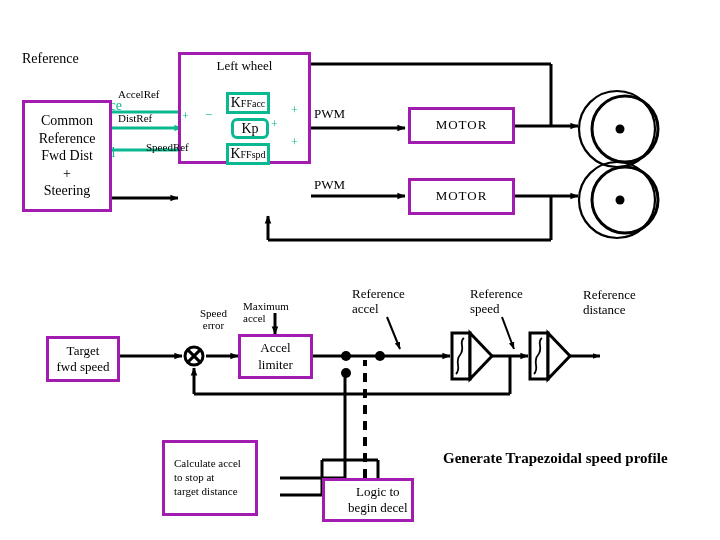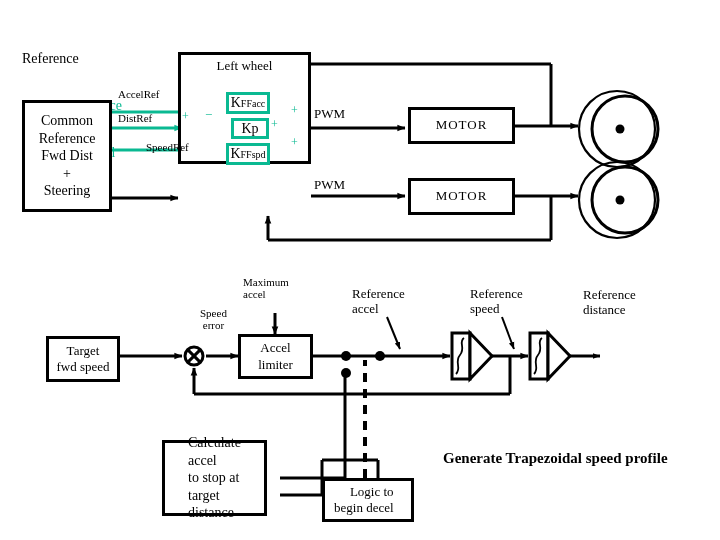--- a/index.html
+++ b/index.html
@@ -1,21 +1,21 @@
 <!DOCTYPE html>
 <html><head>
 <meta charset="utf-8">
 <title>Control Block Diagram</title>
 <style>
   html,body{margin:0;padding:0;background:#ffffff;}
   body{width:720px;height:540px;overflow:hidden;
        font-family:"Liberation Serif","DejaVu Serif",serif;}
   #stage{position:relative;width:720px;height:540px;background:#fff;}
   .txt{position:absolute;white-space:pre;line-height:1.12;color:#000;}
-  .box{position:absolute;background:#fff;border:3px solid #000000;box-sizing:border-box;
+  .box{position:absolute;background:#fff;border:3px solid #a21caf;box-sizing:border-box;
        display:flex;align-items:center;justify-content:center;text-align:center;
        line-height:1.25;}
   .tealbox{position:absolute;background:#fff;border:3px solid #0ab992;box-sizing:border-box;
        display:flex;align-items:center;justify-content:center;text-align:center;color:#000;}
   svg.layer{position:absolute;left:0;top:0;width:720px;height:540px;}
   .lbl-black{color:#000;}
   .lbl-teal{color:#0ab992;}
   .sub{font-size:10px;vertical-align:sub;letter-spacing:0;}
 </style>
 </head>
@@ -176,64 +176,64 @@
 Steering</div>
 
   <div class="box" style="left:178px;top:52px;width:133px;height:112px;align-items:flex-start;justify-content:center;">
     <span style="font-size:13px;margin-top:3px;">Left wheel</span>
   </div>
 
   <div class="tealbox" style="left:226px;top:92px;width:44px;height:22px;font-size:14px;">
     <span>K</span>
       <span class="sub">FFacc</span>
   </div>
-  <div class="tealbox" style="left:231px;top:118px;width:38px;height:21px;font-size:14px;">
+  <div class="tealbox" style="left:231px;top:118px;width:38px;height:21px;font-size:14px;border-radius:6px;">
     <span>Kp</span>
   </div>
   <div class="tealbox" style="left:226px;top:143px;width:44px;height:22px;font-size:14px;">
     <span>K</span>
       <span class="sub">FFspd</span>
   </div>
 
 
   <div class="box" style="left:408px;top:107px;width:107px;height:37px;font-size:13px;letter-spacing:1px;">MOTOR</div>
 
   <div class="box" style="left:408px;top:178px;width:107px;height:37px;font-size:13px;letter-spacing:1px;">MOTOR</div>
 
   <div class="box" style="left:46px;top:336px;width:74px;height:46px;font-size:13px;white-space:pre-line;">Target
 fwd speed</div>
 
   <div class="box" style="left:238px;top:334px;width:75px;height:45px;font-size:13px;white-space:pre-line;">Accel
 limiter</div>
 
-  <div class="box" style="left:162px;top:440px;width:105px;height:76px;font-size:14px;white-space:pre-line;
-              justify-content:flex-start;text-align:left;padding-left:23px;">Calculate accel
+  <div class="box" style="left:162px;top:440px;width:96px;height:76px;font-size:11px;white-space:pre-line;
+              justify-content:flex-start;text-align:left;padding-left:9px;">Calculate accel
 to stop at
 target distance</div>
 
   <div class="box" style="left:322px;top:478px;width:92px;height:44px;font-size:13px;white-space:pre-line;
-              justify-content:flex-start;text-align:right;padding-left:9px;">Logic to
+              justify-content:flex-start;text-align:center;padding-left:23px;">Logic to
 begin decel</div>
 
   <div class="txt" style="left:118px;top:88px;font-size:11px;">AccelRef</div>
   <div class="txt" style="left:118px;top:112px;font-size:11px;">DistRef</div>
   <div class="txt" style="left:118px;top:141px;font-size:11px;margin-left:28px;">SpeedRef</div>
 
   <div class="txt" style="left:314px;top:107px;font-size:13px;">PWM</div>
   <div class="txt" style="left:314px;top:178px;font-size:13px;">PWM</div>
 
   <div class="txt lbl-teal" style="left:182px;top:110px;font-size:12px;">+</div>
   <div class="txt lbl-teal" style="left:205px;top:108px;font-size:13px;">−</div>
   <div class="txt lbl-teal" style="left:291px;top:104px;font-size:12px;">+</div>
   <div class="txt lbl-teal" style="left:271px;top:118px;font-size:12px;">+</div>
   <div class="txt lbl-teal" style="left:291px;top:136px;font-size:12px;">+</div>
 
   <div class="txt" style="left:200px;top:307px;font-size:11px;white-space:pre-line;text-align:center;">Speed
 error</div>
-  <div class="txt" style="left:243px;top:276px;font-size:11px;white-space:pre-line;">Maximum
+  <div class="txt" style="left:243px;top:300px;font-size:11px;white-space:pre-line;">Maximum
 accel</div>
   <div class="txt" style="left:352px;top:287px;font-size:13px;white-space:pre-line;">Reference
 accel</div>
   <div class="txt" style="left:470px;top:287px;font-size:13px;white-space:pre-line;">Reference
 speed</div>
   <div class="txt" style="left:583px;top:288px;font-size:13px;white-space:pre-line;">Reference
 distance</div>
 
   <div class="txt" style="left:443px;top:450px;font-size:15px;font-weight:bold;">Generate Trapezoidal speed profile</div>
 

